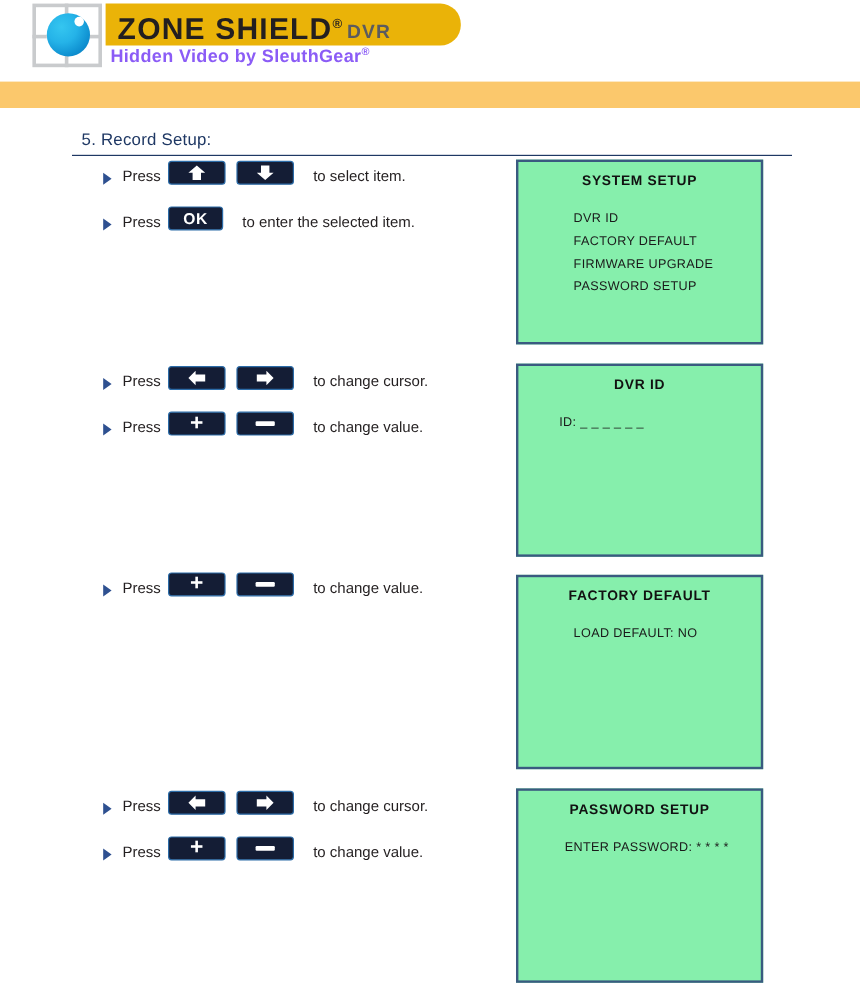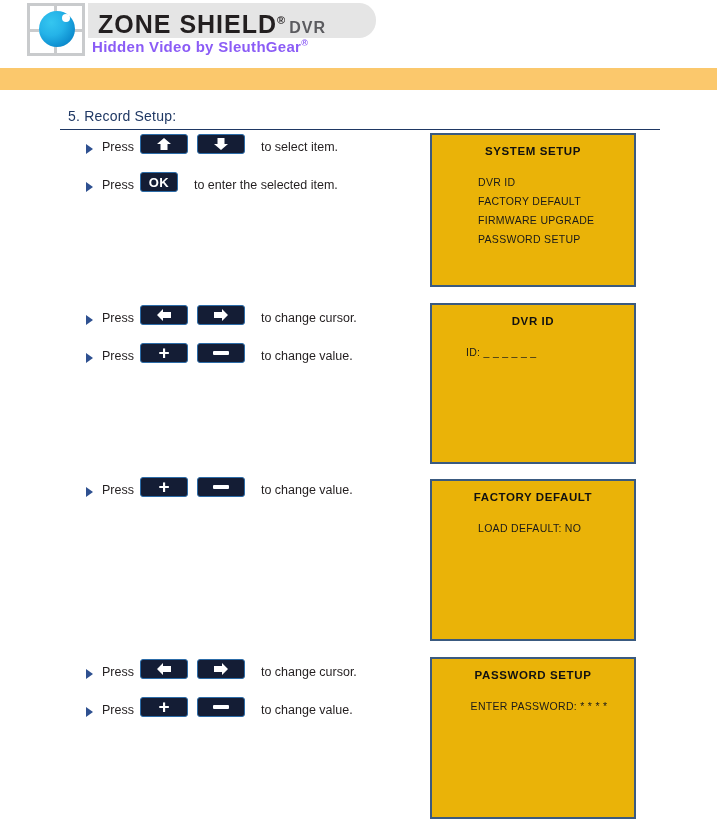--- a/index.html
+++ b/index.html
@@ -52,22 +52,23 @@
     position: absolute;
     right: 5px; top: 3px;
     width: 8px; height: 8px;
     border-radius: 50%;
     background: #ffffff;
   }
   #logo-bar {
     position: absolute;
     left: 88px; top: 3px;
     width: 288px; height: 35px;
-    background: #e5e5e5;
+    background: #eab308;
     border-radius: 0 17px 17px 0;
+    padding-left: 8px;
   }
   #logo-wordmark {
     position: absolute;
     left: 10px; top: 3px;
     font-family: "Liberation Sans", sans-serif;
     font-weight: bold;
     font-size: 25px;
     letter-spacing: 1px;
     color: #231f20;
     line-height: 29px;
@@ -147,21 +148,21 @@
     align-items: center;
     justify-content: center;
     background: #141d35;
     border: 1px solid #2c6ca8;
     border-radius: 3px;
     height: 20px;
     margin-right: 9px;
     box-sizing: border-box;
   }
   .key.wide  { width: 48px; }
-  .key.ok    { width: 38px; }
+  .key.ok    { width: 46px; }
   .key:last-of-type { margin-right: 0; }
 
   .key .glyph-text {
     color: #ffffff;
     font-size: 13px;
     font-weight: bold;
     letter-spacing: 0.5px;
     line-height: 1;
   }
   .key .glyph-plus {
@@ -177,21 +178,21 @@
     border-radius: 1px;
   }
   
   .key svg { display: block; }
 
   
   .lcd {
     position: absolute;
     left: 430px;
     width: 206px;
-    background: #eab308;
+    background: #86efac;
     border: 2px solid #3a5a80;
     box-sizing: border-box;
   }
   .lcd-title {
     text-align: center;
     font-size: 11.5px;
     font-weight: bold;
     color: #111111;
     letter-spacing: 0.6px;
     margin-top: 10px;

